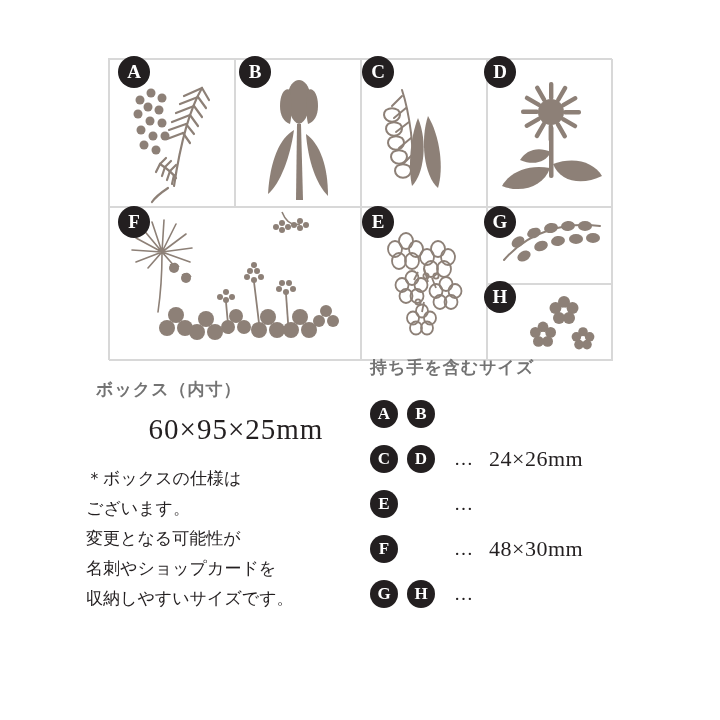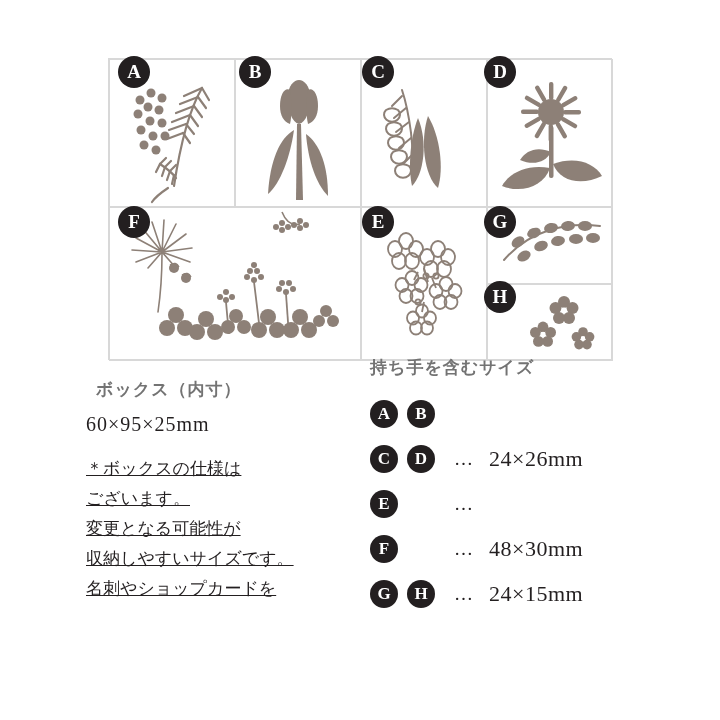--- a/index.html
+++ b/index.html
@@ -89,31 +89,32 @@
     font-size: 17px;
     letter-spacing: 1px;
     color: #737373;
     margin: 0 0 12px 0;
     white-space: nowrap;
   }
   .heading-left { padding-left: 10px; }
 
   .dims {
     font-family: "Liberation Serif", serif;
-    font-size: 20px;
+    font-size: 29px;
     letter-spacing: 1px;
     margin: 1px 0 18px 0;
+    text-align: center;
   }
   .note {
     font-family: "Liberation Serif", serif;
     font-size: 17px;
     line-height: 30px;
     margin: 0;
   }
-  .note div { white-space: nowrap; text-decoration: underline; }
+  .note div { white-space: nowrap; }
 
   
   .size-row {
     display: flex;
     align-items: center;
     height: 45px;
   }
   .mini-badge {
     width: 28px;
     height: 28px;
@@ -439,22 +440,22 @@
 <div class="badge b-g">G</div>
 <div class="badge b-h">H</div>
 
 <div class="col-left">
   <h2 class="heading heading-left">ボックス（内寸）</h2>
   <p class="dims">60×95×25mm</p>
   <div class="note">
     <div>＊ボックスの仕様は</div>
     <div>ございます。</div>
     <div>変更となる可能性が</div>
+    <div>名刺やショップカードを</div>
     <div>収納しやすいサイズです。</div>
-    <div>名刺やショップカードを</div>
   </div>
 </div>
 
 <div class="col-right">
   <h2 class="heading">持ち手を含むサイズ</h2>
 
   <div class="size-row">
     <span class="mini-badge">A</span>
     <span class="mini-badge">B</span>
     <span class="dots hidden"></span>
@@ -478,15 +479,14 @@
     <span class="mini-badge">F</span>
     <span class="mini-badge" style="visibility:hidden"></span>
     <span class="dots">…</span>
     <span class="size-val">48×30mm</span>
   </div>
 
   <div class="size-row">
     <span class="mini-badge">G</span>
     <span class="mini-badge">H</span>
     <span class="dots">…</span>
-    <span class="size-val">24×15mm</span>
   </div>
 </div>
 
 </body></html>

